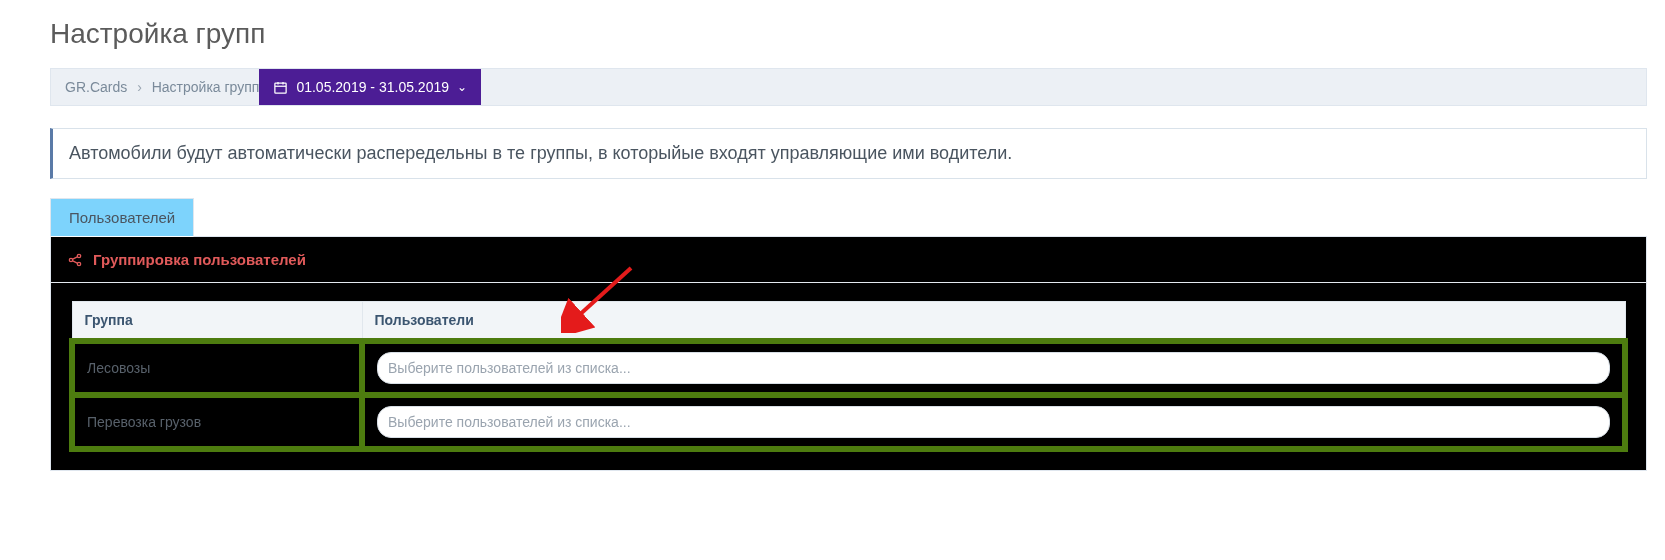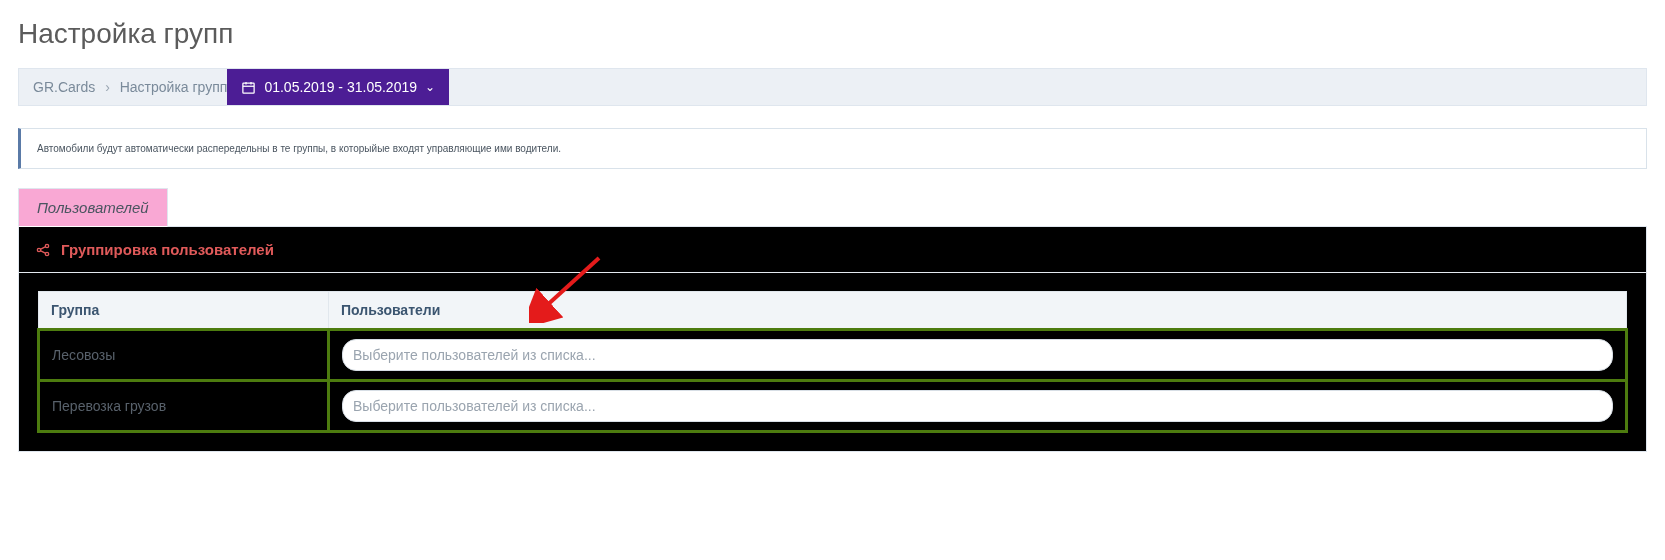--- a/index.html
+++ b/index.html
@@ -4,20 +4,21 @@
 <style>
   * { box-sizing: border-box; margin: 0; padding: 0; }
   body {
     font-family: "Segoe UI", Arial, sans-serif;
     background: #ffffff;
     color: #555;
     font-size: 14px;
   }
   .page {
     padding: 18px 18px 0 18px;
+    margin-left: 32px;
   }
   .page-title {
     font-size: 28px;
     font-weight: 300;
     color: #5b5b5b;
     margin-bottom: 18px;
   }
   .topbar {
     display: flex;
     align-items: center;
@@ -46,41 +47,40 @@
     cursor: pointer;
   }
   .date-picker svg { width: 15px; height: 15px; }
   .date-picker .chev { font-size: 12px; }
   .info-banner {
     border: 1px solid #d9e2ea;
     border-left: 3px solid #5a7aa7;
     background: #fff;
     padding: 14px 16px;
     color: #4a5560;
-    font-size: 10px;
+    font-size: 18px;
     margin-bottom: 18px;
   }
   .tabs {
     display: flex;
     border-bottom: 1px solid #dfe6ee;
   }
   .tab {
     padding: 10px 18px;
     font-size: 15px;
     color: #2b7bbd;
     cursor: pointer;
     position: relative;
     top: 1px;
   }
   .tab.active {
     color: #4a5560;
-    background: #f9a8d4;
+    background: #7dd3fc;
     border: 1px solid #dfe6ee;
     border-bottom: 1px solid #fff;
-    font-style: italic;
   }
   .panel {
     border: 1px solid #dfe6ee;
     border-top: none;
     background: #000000;
   }
   .panel-header {
     display: flex;
     align-items: center;
     gap: 10px;
@@ -103,21 +103,21 @@
   table.grid th {
     text-align: left;
     font-weight: 600;
     color: #3b5570;
     background: #f2f5f8;
     border: 1px solid #e1e7ed;
     padding: 10px 12px;
     font-size: 14px;
   }
   table.grid td {
-    border: 3px solid #4d7c0f;
+    border: 6px solid #4d7c0f;
     padding: 8px 12px;
     color: #58616b;
     font-size: 14px;
     vertical-align: middle;
   }
   table.grid td:first-child { width: 290px; }
   .select-box {
     width: 100%;
     border: 1px solid #d7dee5;
     background: #fff;

